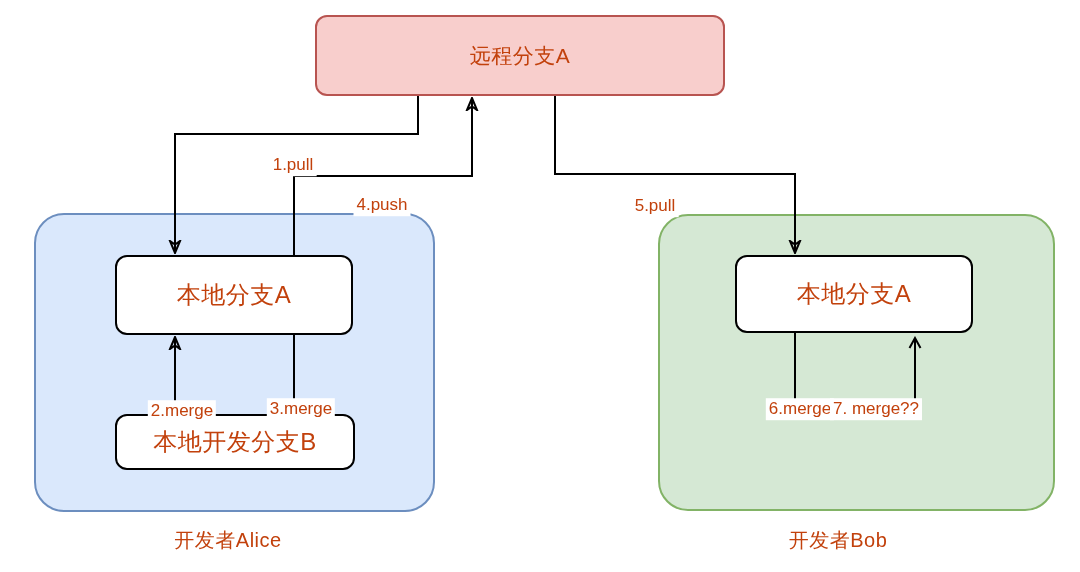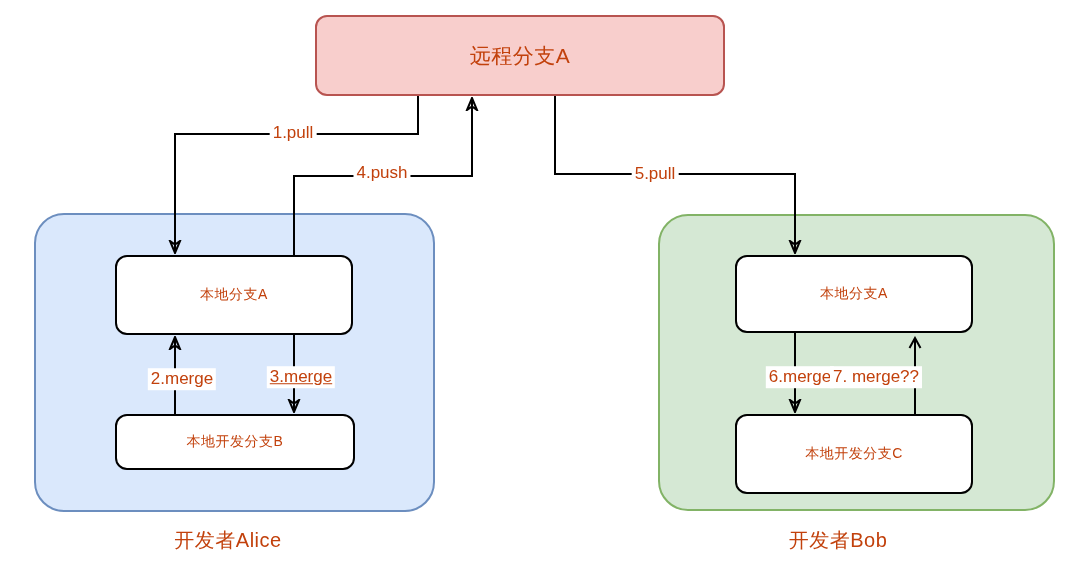--- a/index.html
+++ b/index.html
@@ -20,37 +20,37 @@
   .group-alice { left:34px;  top:213px; width:401px; height:299px;
     background:var(--alice_fill,#dae8fc); border-color:var(--alice_stroke,#6c8ebf); }
   .group-bob   { left:658px; top:214px; width:397px; height:297px;
     background:var(--bob_fill,#d5e8d4);  border-color:var(--bob_stroke,#82b366); }
 
   .node {
     position:absolute; box-sizing:border-box;
     border:2px solid var(--node_stroke,#000); border-radius:12px;
     background:var(--node_fill,#fff);
     display:flex; align-items:center; justify-content:center;
-    font-size:14px; letter-spacing:0.5px;
+    font-size:24px; letter-spacing:0.5px;
   }
   .node-remote { left:315px; top:15px;  width:410px; height:81px;
     background:var(--remote_fill,#f8cecc); border-color:var(--remote_stroke,#b85450);
     font-size:21px; }
   .node-alice-local { left:115px; top:255px; width:238px; height:80px; }
   .node-alice-dev   { left:115px; top:414px; width:240px; height:56px; }
   .node-bob-local   { left:735px; top:255px; width:238px; height:78px; }
   .node-bob-dev     { left:735px; top:414px; width:238px; height:80px; }
 
   .layer-edges path { fill:none; stroke:var(--arrow,#000); stroke-width:2px; }
   .ah-filled { fill:var(--arrow,#000); stroke:none; }
   .ah-open   { fill:none; stroke:var(--arrow,#000); stroke-width:1.6px; }
 
   .edge-label {
     position:absolute; transform:translate(-50%,-50%);
-    background:#ffffff; padding:1px 3px; font-size:17px; white-space:nowrap; line-height:1.15;
+    background:#ffffff; padding:1px 3px; font-size:17px; white-space:nowrap; line-height:1.15;margin-top:32px;
   }
   .caption {
     position:absolute; transform:translate(-50%,-50%);
     font-size:20px; white-space:nowrap; letter-spacing:0.5px;
   }
 </style>
 </head>
 <body>
 
 <div class="canvas">
@@ -84,29 +84,26 @@
     </div>
     <div class="node node-alice-local">
       <span>本地分支A</span>
     </div>
     <div class="node node-alice-dev">
       <span>本地开发分支B</span>
     </div>
     <div class="node node-bob-local">
       <span>本地分支A</span>
     </div>
-    <div class="node node-bob-dev">
-      <span>本地开发分支C</span>
-    </div>
   </div>
 
   <div class="layer-labels">
     <div class="edge-label" style="left:293px; top:133px;">1.pull</div>
     <div class="edge-label" style="left:182px; top:379px;">2.merge</div>
-    <div class="edge-label" style="left:301px; top:377px;text-decoration:underline;">3.merge</div>
+    <div class="edge-label" style="left:301px; top:377px;">3.merge</div>
     <div class="edge-label" style="left:382px; top:173px;">4.push</div>
     <div class="edge-label" style="left:655px; top:174px;">5.pull</div>
     <div class="edge-label" style="left:800px; top:377px;">6.merge</div>
     <div class="edge-label" style="left:876px; top:377px;">7. merge??</div>
 
     <div class="caption" style="left:838px; top:540px;">开发者Bob</div>
     <div class="caption" style="left:228px; top:540px;">开发者Alice</div>
   </div>
 
 </div>

